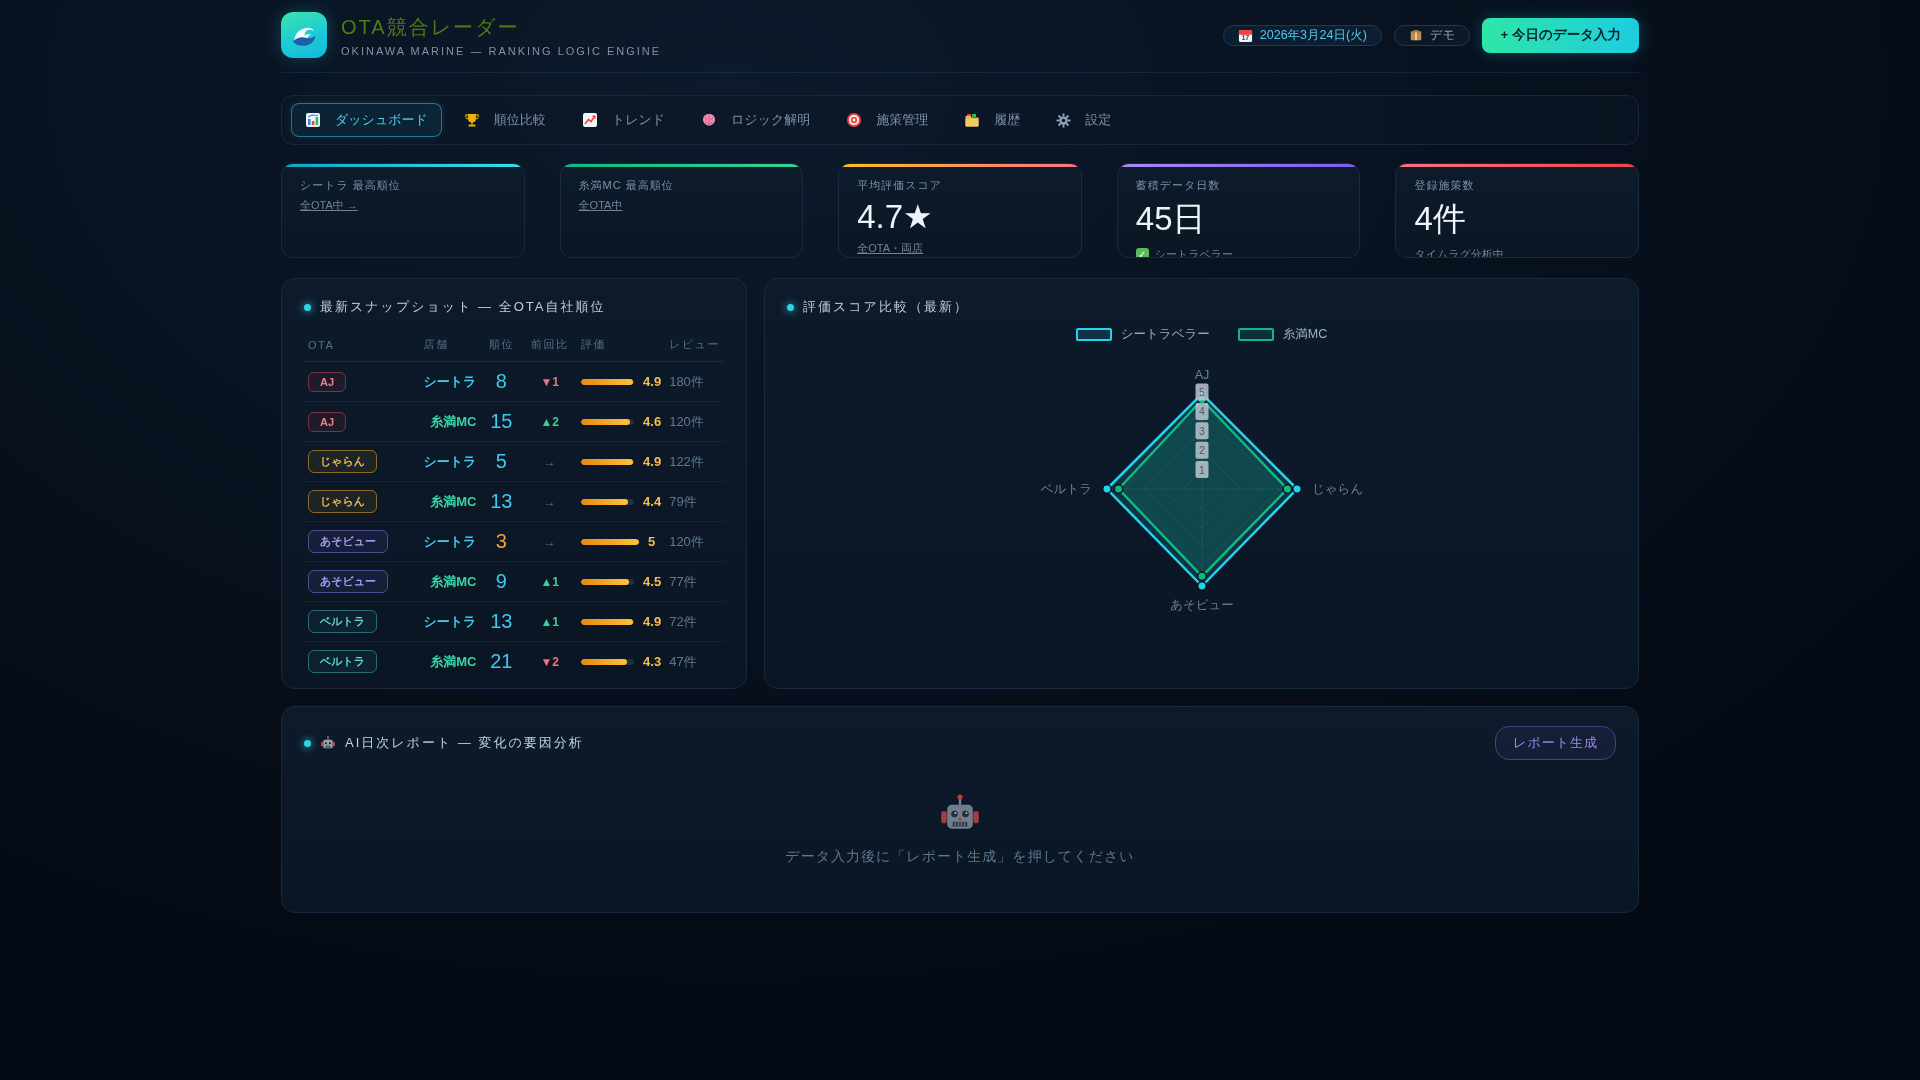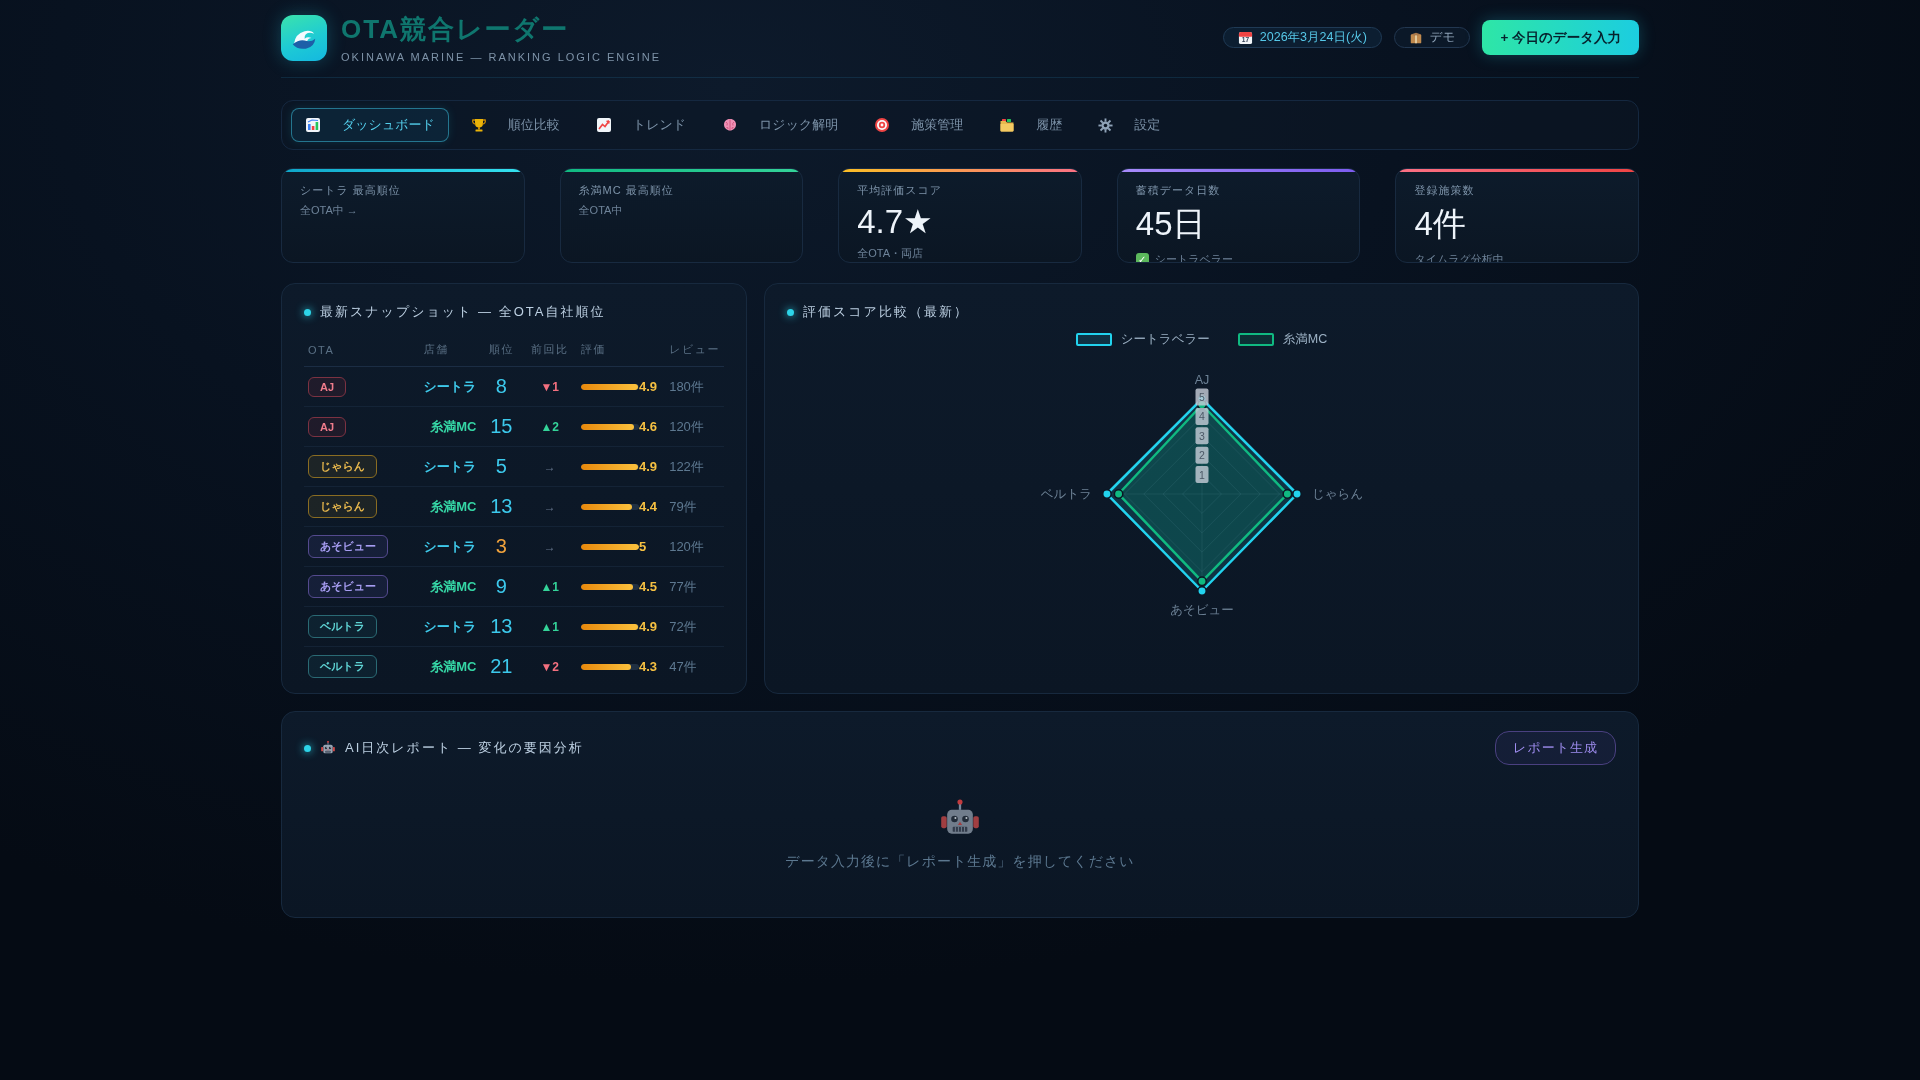--- a/index.html
+++ b/index.html
@@ -11,48 +11,48 @@
   }
   .page { width:1358px; margin:0 auto; padding-top:12px; }
 
   
   .hdr { display:flex; justify-content:space-between; align-items:center; padding-bottom:14px;
          border-bottom:1px solid rgba(56,189,248,0.13); }
   .hdr-left { display:flex; align-items:center; gap:14px; }
   .logo { width:46px; height:46px; border-radius:12px; display:flex; align-items:center; justify-content:center;
           background:linear-gradient(160deg,#3be3ac 0%,#1ecbd4 55%,#14b8e0 100%);
           box-shadow:0 0 18px rgba(34,211,238,0.25); }
-  .app-title { font-size:26px; color:#0f766e; letter-spacing:2px; font-weight:700; }
+  .app-title { font-size:20px; color:#4d7c0f; letter-spacing:2px; font-weight:400; }
   .app-sub { font-size:11px; color:#7e93a8; letter-spacing:2px; margin-top:4px; }
   .hdr-right { display:flex; align-items:center; gap:12px; }
   .badge-pill { display:flex; align-items:center; gap:7px; height:21px; padding:0 14px;
                 border-radius:16px; font-size:12.5px;justify-content:center; }
   .date-pill { background:#0c1e31; border:1px solid #1f3a55; color:#56c8e8; }
   .demo-pill { background:#0b1828; border:1px solid #223750; color:#8fa3b8; }
   .cta-btn { height:35px; padding:0 18px; border:none; border-radius:8px; cursor:pointer;
              font-family:inherit; font-size:13.5px; font-weight:bold; color:#06222d;
              background:linear-gradient(90deg,#2ee6a6 0%,#1ccde0 100%);
              box-shadow:0 0 16px rgba(34,211,238,0.25); }
 
   
   .nav { margin-top:22px; display:flex; align-items:center; gap:8px; padding:7px 9px;
          background:rgba(12,24,39,0.55); border:1px solid #152840; border-radius:12px; }
-  .tab { display:flex; align-items:center; gap:21px; padding:7px 13px; border-radius:8px;
+  .tab { display:flex; align-items:center; gap:14px; padding:7px 13px; border-radius:8px;
          font-size:13px; color:#7c92a8; cursor:pointer; border:1px solid transparent; }
   .tab.active { color:#54cfec; background:rgba(34,160,210,0.10); border:1px solid rgba(62,199,232,0.5);
                 box-shadow:0 0 10px rgba(34,211,238,0.12); }
 
   
   .kpis { margin-top:18px; display:grid; grid-template-columns:repeat(5,1fr); gap:35px; }
   .kpi { position:relative; height:95px; background:linear-gradient(180deg,#0d1b2b,#0b1623);
          border:1px solid #182a40; border-radius:12px; padding:14px 18px; overflow:hidden; }
   .kpi-accent { position:absolute; top:0; left:0; right:0; height:3px; }
   .kpi-label { font-size:11px; color:#7d93a9; letter-spacing:1px; }
   .kpi-value { font-size:33px; color:#eef4fa; margin-top:4px; font-weight:400; }
-  .kpi-sub { font-size:11px; color:#6e8399; margin-top:5px; display:flex; align-items:center; gap:6px; }
+  .kpi-sub { font-size:11px; color:#6e8399; margin-top:5px; display:flex; align-items:center; gap:6px;text-decoration:underline; }
   .check-box { display:inline-flex; width:13px; height:13px; border-radius:3px; background:#5cb85c;
                color:#fff; font-size:10px; font-weight:bold; align-items:center; justify-content:center; }
 
   
   .main-row { margin-top:20px; display:flex; gap:17px; }
   .panel { background:linear-gradient(180deg,#0d1a2a,#0b1624); border:1px solid #17293e;
            border-radius:14px; padding:19px 22px; }
   .panel-table { width:466px; height:411px; }
   .panel-radar { flex:1; height:411px; }
   .sec-title { display:flex; align-items:center; gap:9px; font-size:13px; color:#bdd0e2; letter-spacing:2px; }
@@ -65,21 +65,21 @@
   td { padding:8px 4px; border-bottom:1px solid rgba(27,45,68,0.55); vertical-align:middle; font-size:13px; }
   tr:last-child td { border-bottom:none; }
   .c-ota { width:21%; } .c-shop { width:21%; text-align:right; } .c-rank { width:10%; text-align:center; }
   .c-chg { width:13%; text-align:center; } .c-rate { width:21%; } .c-rev { width:14%; }
   .ota-badge { display:inline-block; padding:3px 11px; border-radius:6px; font-size:11px; font-weight:bold; }
   .shop-name { font-weight:bold; font-size:13px; }
   .rank-num { font-size:20px; color:#3cc9ec; font-weight:500; }
   .rank-num.top3 { color:#f0a23c; }
   .chg { font-size:12px; font-weight:bold; }
   .chg.up { color:#34d399; } .chg.down { color:#f3707f; } .chg.flat { color:#64748b; font-weight:400; }
-  .rate-cell { display:flex; align-items:center; }
+  .rate-cell { display:flex; align-items:center; gap:9px; }
   .rate-track { width:58px; height:6px; border-radius:3px; background:#203042; overflow:hidden; }
   .rate-fill { height:100%; border-radius:3px; background:linear-gradient(90deg,#e8890c,#fbc13d); }
   .rate-val { color:#f5c042; font-weight:bold; font-size:13px; }
   .rev-val { color:#5d7890; }
 
   
   .legend { display:flex; justify-content:center; gap:28px; margin-top:10px; }
   .legend-item { display:flex; align-items:center; gap:9px; font-size:12.5px; color:#9db2c5; }
   .legend-swatch { width:36px; height:13px; border-radius:2px; border-style:solid; border-width:2.5px; }
   .radar-wrap { display:flex; justify-content:center; }

